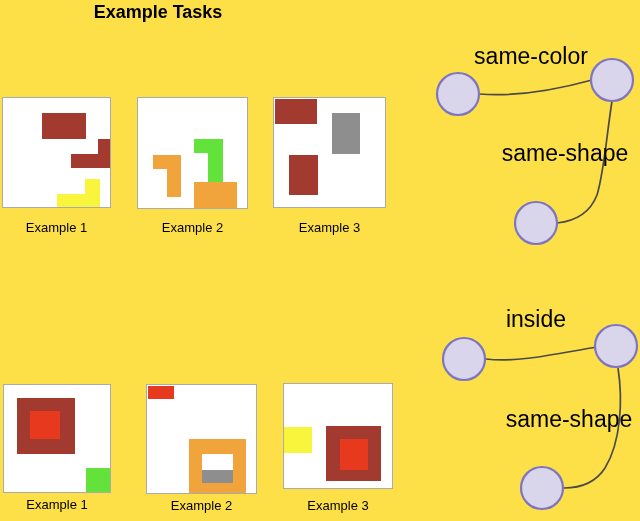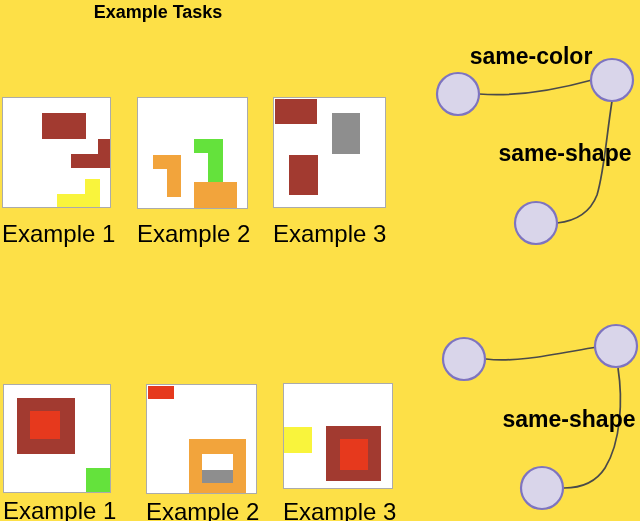--- a/index.html
+++ b/index.html
@@ -15,29 +15,29 @@
   #task0-label{left:8px;top:59px;}
   #task4-label{left:8px;top:341px;}
   .example-box{position:absolute;background:#fff;border:1px solid #ababab;box-sizing:border-box;overflow:hidden;}
   .box-t0-e0{left:2px;top:97px;width:109px;height:111px;}
   .box-t0-e1{left:137px;top:97px;width:111px;height:112px;}
   .box-t0-e2{left:273px;top:97px;width:113px;height:111px;}
   .box-t1-e0{left:3px;top:384px;width:108px;height:109px;}
   .box-t1-e1{left:146px;top:384px;width:111px;height:110px;}
   .box-t1-e2{left:283px;top:383px;width:110px;height:106px;}
   .shape{position:absolute;}
-  .caption{position:absolute;font-size:24px;text-align:center;white-space:nowrap;}
+  .caption{position:absolute;font-size:13px;text-align:center;white-space:nowrap;}
   .cap-t0-e0{left:2px;top:220px;width:109px;}
   .cap-t0-e1{left:137px;top:220px;width:111px;}
   .cap-t0-e2{left:273px;top:220px;width:113px;}
   .cap-t1-e0{left:3px;top:497px;width:108px;}
   .cap-t1-e1{left:146px;top:498px;width:111px;}
   .cap-t1-e2{left:283px;top:498px;width:110px;}
   svg.graph{position:absolute;left:0;top:0;width:640px;height:521px;pointer-events:none;}
-  .edge-label{position:absolute;font-size:23px;white-space:nowrap;transform:translate(-50%,-50%);font-weight:bold;}
+  .edge-label{position:absolute;font-size:23px;white-space:nowrap;transform:translate(-50%,-50%);}
   .lbl-t0-a{left:531px;top:56px;}
   .lbl-t0-b{left:565px;top:153px;}
   .lbl-t1-a{left:536px;top:319px;}
   .lbl-t1-b{left:569px;top:419px;}
 </style>
 </head>
 <body>
 
 <div id="canvas">
 
@@ -97,15 +97,16 @@
       <div class="shape" style="left: 0px; top: 43px; width: 28px; height: 26px; background: rgb(249, 244, 60);"></div>
       <div class="shape" style="left: 42px; top: 42px; width: 55px; height: 55px; background: rgb(162, 58, 48);"></div>
       <div class="shape" style="left: 56px; top: 55px; width: 28px; height: 31px; background: rgb(230, 57, 29);"></div>
     </div>
   <div class="caption cap-t1-e0">Example 1</div>
   <div class="caption cap-t1-e1">Example 2</div>
   <div class="caption cap-t1-e2">Example 3</div>
 
   <div class="edge-label lbl-t0-a">same-color</div>
   <div class="edge-label lbl-t0-b">same-shape</div>
+  <div class="edge-label lbl-t1-a">inside</div>
   <div class="edge-label lbl-t1-b">same-shape</div>
 
 </div>
 
 </body></html>

